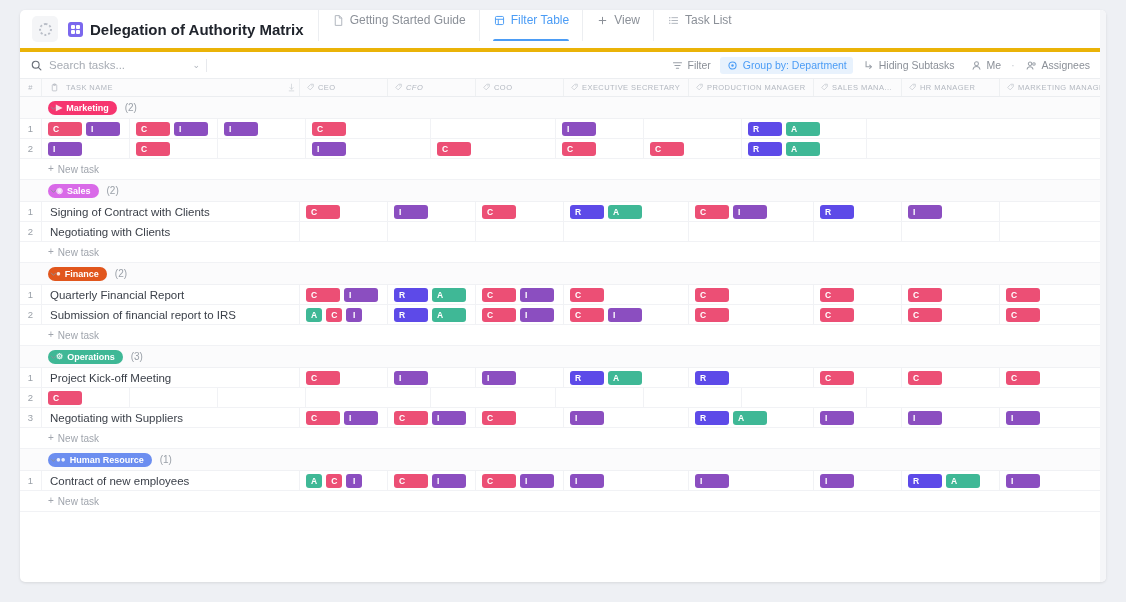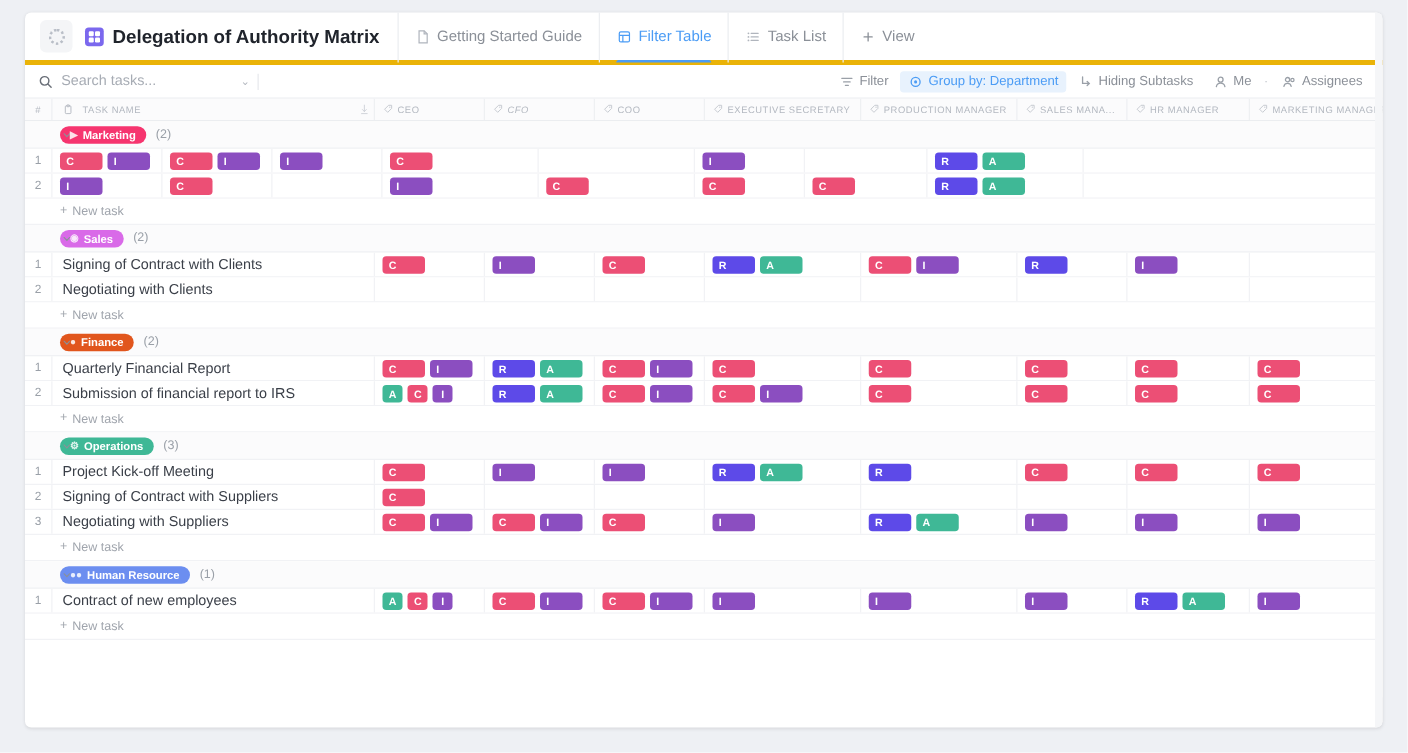--- a/index.html
+++ b/index.html
@@ -43,21 +43,21 @@
     width:15px;height:15px;border-radius:3px;
     background:#7b68ee; margin-right:7px; flex:none;
     display:flex; flex-wrap:wrap; align-content:center; justify-content:center;
     gap:1px; padding:2px;
   }
   .doc-badge i { display:block; width:4px;height:4px;background:#fff;border-radius:1px; }
   .doc-title {
     font-size:15px; font-weight:bold; color:#20242c;
     white-space:nowrap; margin-right:14px;
   }
-  .tabs { display:flex; align-items:center; height:60px; }
+  .tabs { display:flex; height:60px; }
   .tab {
     position:relative;
     display:flex; align-items:center; gap:5px;
     padding:0 13px; height:42px;
     color:#73777f; font-size:12px; white-space:nowrap;
     border-left:1px solid #eceef1;
     cursor:pointer;
   }
   .tab.active { color:#4b9cf5; }
   .tab.active:after {
@@ -200,32 +200,32 @@
       </div>
       <div class="tab active">
         <svg class="t-ico" viewBox="0 0 16 16">
           <rect x="3" y="3" width="10" height="10" rx="1.5" fill="none" stroke="#4b9cf5" stroke-width="1.2"></rect>
           <path d="M3 6.5h10M6.5 6.5V13" stroke="#4b9cf5" stroke-width="1.2"></path>
         </svg>
         <span>Filter Table</span>
       </div>
       <div class="tab plain">
         <svg class="t-ico" viewBox="0 0 16 16">
+          <path d="M8 4v8M4 8h8" stroke="#8b9098" stroke-width="1.3" stroke-linecap="round"></path>
+        </svg>
+        <span>View</span>
+      </div>
+      <div class="tab plain">
+        <svg class="t-ico" viewBox="0 0 16 16">
           <path d="M6 4.5h7M6 8h7M6 11.5h7" stroke="#b0b5bd" stroke-width="1.2" stroke-linecap="round"></path>
           <circle cx="3.4" cy="4.5" r="0.9" fill="#b0b5bd"></circle>
           <circle cx="3.4" cy="8" r="0.9" fill="#b0b5bd"></circle>
           <circle cx="3.4" cy="11.5" r="0.9" fill="#b0b5bd"></circle>
         </svg>
         <span>Task List</span>
-      </div>
-      <div class="tab plain">
-        <svg class="t-ico" viewBox="0 0 16 16">
-          <path d="M8 4v8M4 8h8" stroke="#8b9098" stroke-width="1.3" stroke-linecap="round"></path>
-        </svg>
-        <span>View</span>
       </div>
     </div>
   </div>
 
   <div class="toolbar">
     <div class="search">
       <svg class="t-ico" viewBox="0 0 16 16">
         <circle cx="7" cy="7" r="4.2" fill="none" stroke="#6b7079" stroke-width="1.4"></circle>
         <path d="M10.2 10.2 13.4 13.4" stroke="#6b7079" stroke-width="1.4" stroke-linecap="round"></path>
       </svg>
@@ -691,21 +691,20 @@
             </div>
           </div>
           <div class="cell c-role" style="width: 125px;">
             <div class="chips">
               <span class="chip w" style="background: rgb(236, 79, 117);">C</span>
             </div>
           </div>
         </div>
         <div class="task-row">
           <div class="cell c-num">2</div>
-          <div class="cell c-name">Signing of Contract with Suppliers</div>
           <div class="cell c-role" style="width: 88px;">
             <div class="chips">
               <span class="chip w" style="background: rgb(236, 79, 117);">C</span>
             </div>
           </div>
           <div class="cell c-role" style="width: 88px;">
             <div class="chips"></div>
           </div>
           <div class="cell c-role" style="width: 88px;">
             <div class="chips"></div>

